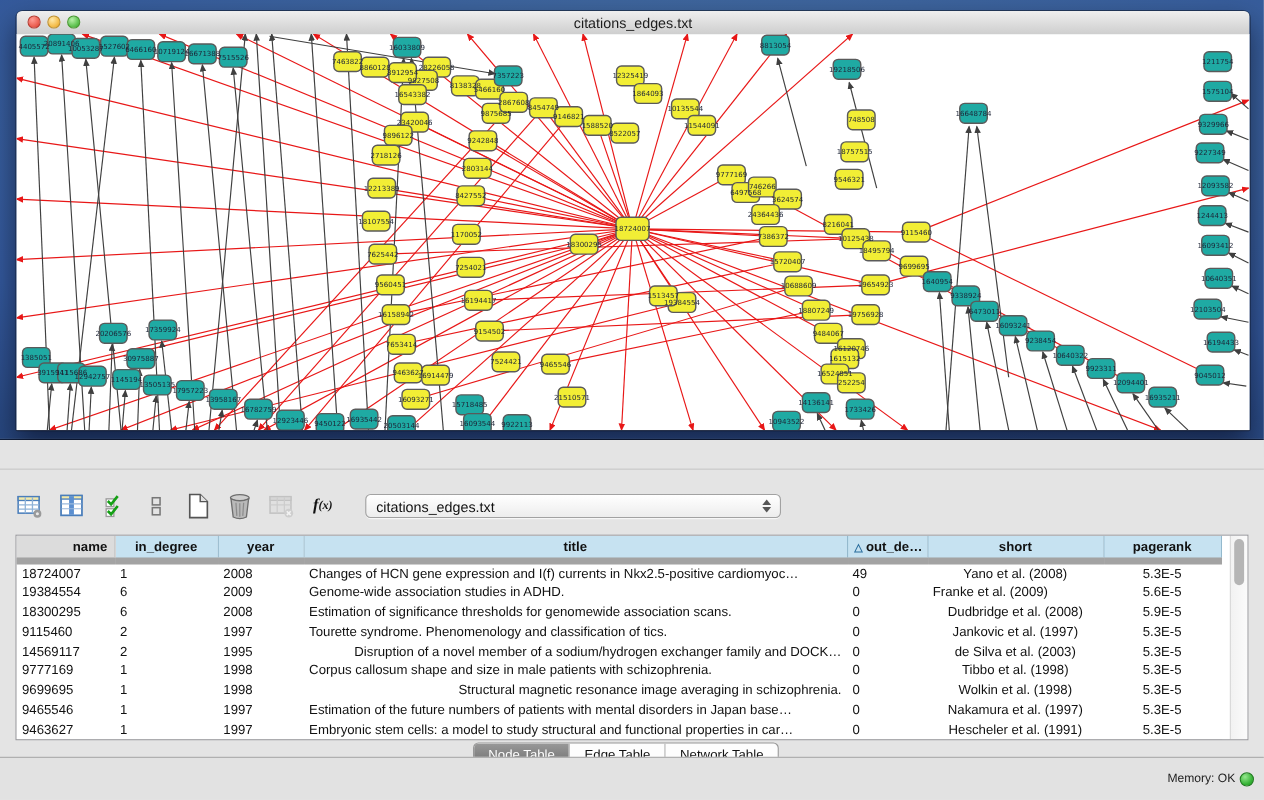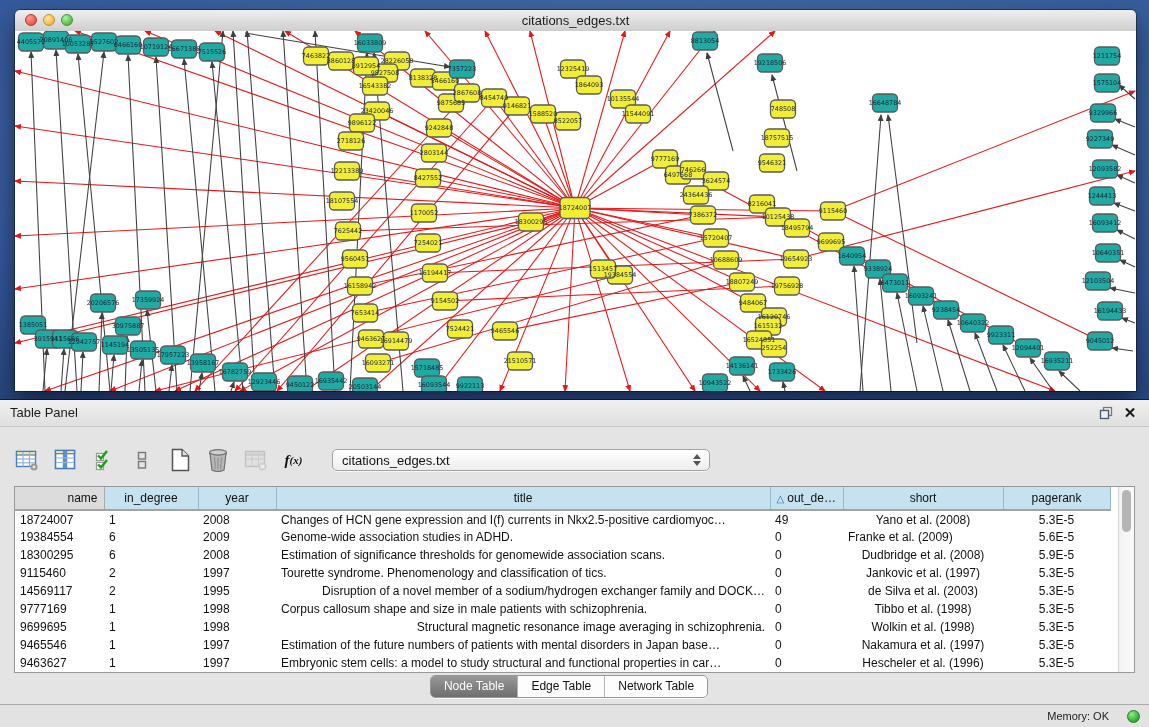--- a/index.html
+++ b/index.html
@@ -34,35 +34,35 @@
   .fx small{font-size:11px;font-weight:bold;}
   .dropdown{width:378px;height:22px;margin-left:14px;border:1px solid #a2a2a2;border-radius:5px;background:linear-gradient(#ffffff,#ededed);display:flex;align-items:center;padding:0 6px 0 9px;box-sizing:border-box;box-shadow:0 1px 0 rgba(255,255,255,.7);}
   .dropdown .val{flex:1;font-size:13px;color:#111;}
   .stepper{display:flex;flex-direction:column;gap:2px;align-items:center;padding-right:2px;}
   .stepper i{width:0;height:0;border-left:4px solid transparent;border-right:4px solid transparent;}
   .stepper .up{border-bottom:5px solid #555;}
   .stepper .dn{border-top:5px solid #555;}
 
   .table-wrap{position:absolute;left:14px;top:59px;width:1121px;height:187px;border:1px solid #98989c;background:#fff;box-sizing:border-box;display:flex;overflow:hidden;}
   table.datatable{table-layout:fixed;border-collapse:collapse;font-size:12px;flex:none;}
-  table.datatable th{height:23px;background:#c6e2f1;border-right:1px solid #94b9cd;border-bottom:2px solid #a3a3a3;font-weight:normal;font-size:12px;color:#111;padding:0 6px;white-space:nowrap;overflow:hidden;box-sizing:border-box;}
+  table.datatable th{height:23px;background:#c6e2f1;border-right:1px solid #94b9cd;border-bottom:6px solid #a3a3a3;font-weight:bold;font-size:12px;color:#111;padding:0 6px;white-space:nowrap;overflow:hidden;box-sizing:border-box;}
   table.datatable th.first{background:#dcdcdc;border-right:1px solid #a9a9a9;}
   table.datatable td{height:16px;padding:0 5px;white-space:nowrap;overflow:hidden;color:#111;box-sizing:border-box;font-size:12px;}
   .sort-tri{color:#2d6f9e;font-size:10px;margin-right:3px;}
   .tbl-spacer{flex:1;background:#fff;}
   .vscroll{width:15px;background:linear-gradient(90deg,#f2f2f2,#fbfbfb);border-left:1px solid #d6d6d6;position:relative;}
   .vthumb{position:absolute;left:3px;top:3px;width:9px;height:42px;border-radius:5px;background:#b5b5b5;}
 
   .tabs-row{position:absolute;left:0;right:11px;top:248px;display:flex;justify-content:center;text-align:right;}
   .segmented{display:flex;height:21px;border:1px solid #979797;border-radius:5px;overflow:hidden;background:#fdfdfd;box-shadow:0 1px 0 rgba(255,255,255,.8);}
   .segment{padding:0 13px;line-height:21px;font-size:12px;color:#111;}
   .segment + .segment{border-left:1px solid #b4b4b4;}
   .segment.selected{background:linear-gradient(#989898,#6e6e6e);color:#fff;border-left:none;}
 
-  .status-bar{position:absolute;left:0;right:0;bottom:0;height:23px;background:#e2e2e2;border-top:1px solid #ababab;display:flex;align-items:center;justify-content:flex-end;padding-right:9px;gap:18px;box-sizing:border-box;}
+  .status-bar{position:absolute;left:0;right:0;bottom:0;height:39px;background:#e2e2e2;border-top:1px solid #ababab;display:flex;align-items:center;justify-content:flex-end;padding-right:9px;gap:4px;box-sizing:border-box;}
   .status-text{font-size:11px;color:#222;}
   .mem-dot{width:13px;height:13px;border-radius:50%;background:radial-gradient(circle at 35% 30%,#96e88f,#33b133 65%,#249324);border:1px solid #1f7a1f;box-sizing:border-box;}
 </style>
 </head>
 <body>
 
 <div class="desktop">
   <div class="net-window">
     <div class="titlebar">
       <div class="lights">
@@ -451,31 +451,20 @@
             <text x="1083" y="252.2" text-anchor="middle" class="gnode-label">12103504</text>
             <text x="1095" y="282.2" text-anchor="middle" class="gnode-label">16194433</text>
             <text x="1085" y="312.2" text-anchor="middle" class="gnode-label">9045012</text>
           </g>
       </svg>
     </div>
   </div>
 </div>
 
 <div class="table-panel">
-  <div class="panel-header">
-    <span class="panel-title">Table Panel</span>
-    <span class="spacer"></span>
-    <span class="float-btn">
-      <svg width="14" height="14" viewBox="0 0 14 14">
-        <rect x="4.5" y="1.5" width="8" height="8" fill="none" stroke="#8a7a4a" stroke-width="1.3"></rect>
-        <rect x="1.5" y="4.5" width="8" height="8" fill="#efefef" stroke="#44597a" stroke-width="1.3"></rect>
-      </svg>
-    </span>
-    <span class="close-btn">✕</span>
-  </div>
 
   <div class="panel-content">
     <div class="toolbar">
       <span class="tool-btn">
         <svg width="25" height="24" viewBox="0 0 25 24">
           <rect x="1.5" y="3.5" width="19" height="15" fill="#fff" stroke="#4a7ebb" stroke-width="1.4"></rect>
           <rect x="1.5" y="3.5" width="19" height="3.5" fill="#f3e9a9" stroke="#4a7ebb" stroke-width="1.2"></rect>
           <line x1="8" y1="4" x2="8" y2="18.5" stroke="#8fb3d8" stroke-width="1.2"></line>
           <line x1="14.5" y1="4" x2="14.5" y2="18.5" stroke="#8fb3d8" stroke-width="1.2"></line>
           <line x1="2" y1="11" x2="20.5" y2="11" stroke="#8fb3d8" stroke-width="1.2"></line>
@@ -641,21 +630,21 @@
               <td style="text-align: left;">0</td>
               <td style="text-align: center;">Nakamura et al. (1997)</td>
               <td style="text-align: center;">5.3E-5</td>
             </tr>
             <tr>
               <td style="text-align: left;">9463627</td>
               <td style="text-align: left;">1</td>
               <td style="text-align: left;">1997</td>
               <td style="text-align: left;">Embryonic stem cells: a model to study structural and functional properties in car…</td>
               <td style="text-align: left;">0</td>
-              <td style="text-align: center;">Hescheler et al. (1996)</td>
+              <td style="text-align: center;">Hescheler et al. (1991)</td>
               <td style="text-align: center;">5.3E-5</td>
             </tr>
           </tbody>
       </table>
       <div class="tbl-spacer"></div>
       <div class="vscroll">
         <div class="vthumb"></div>
       </div>
     </div>
 

